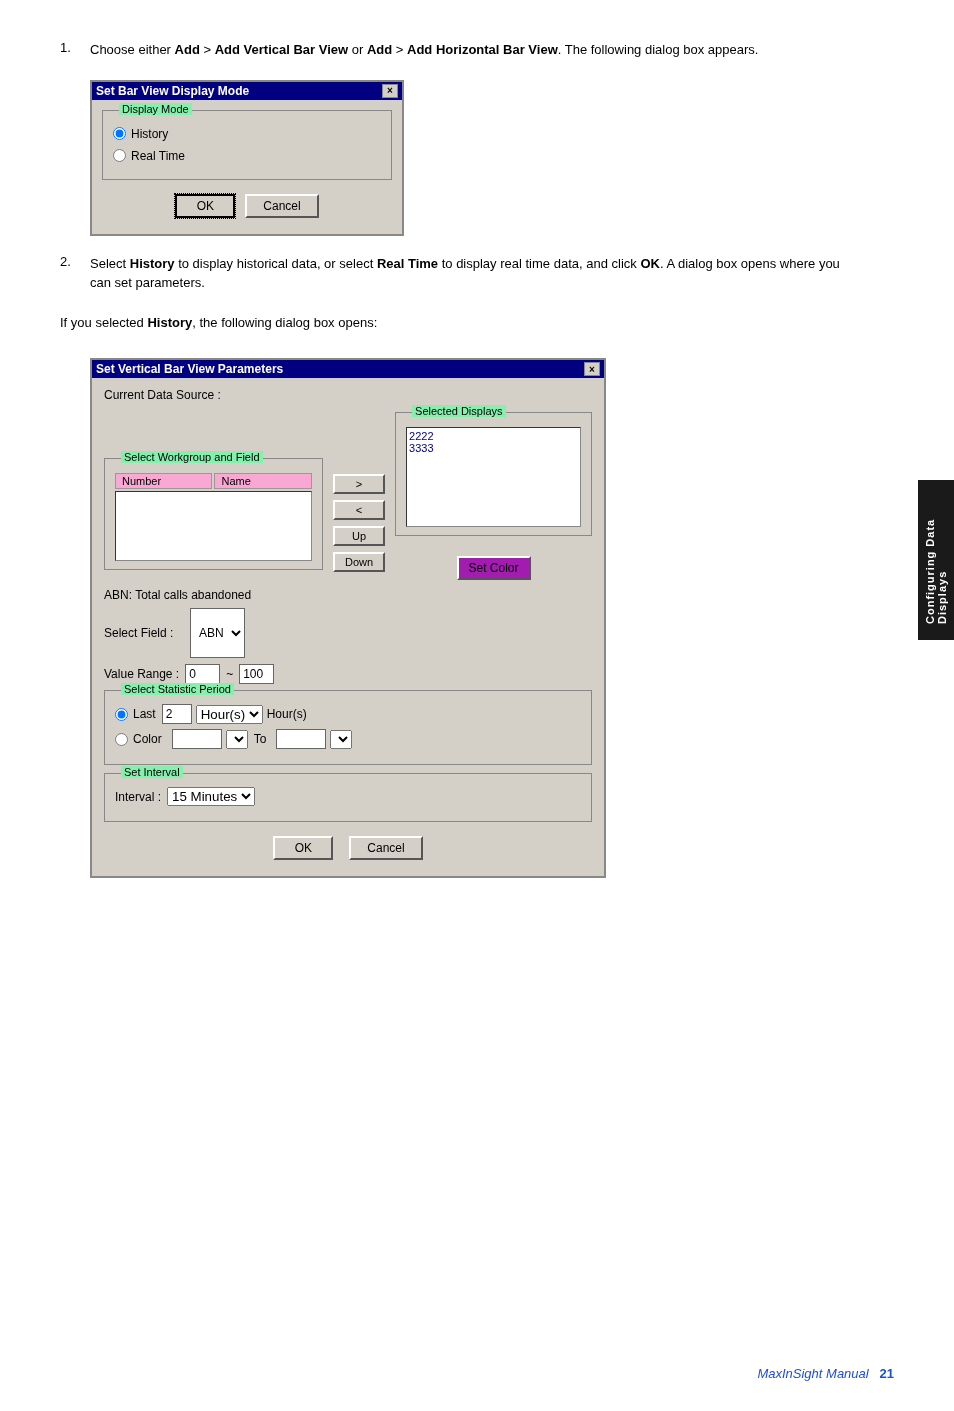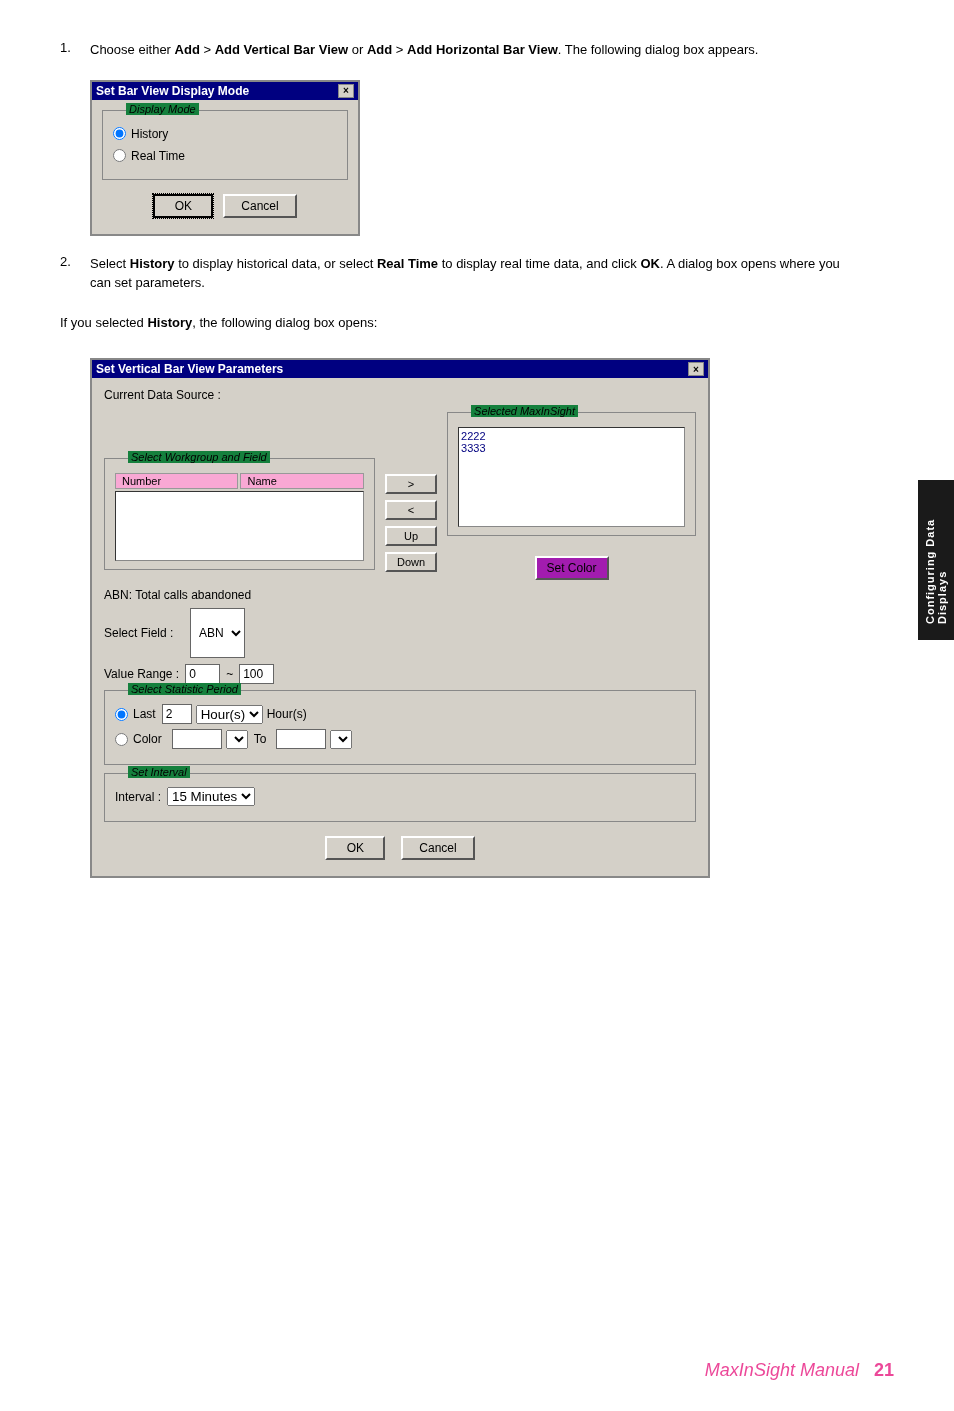--- a/index.html
+++ b/index.html
@@ -32,21 +32,21 @@
     .step-text b { font-weight: bold; }
 
     .dialog-area {
       margin: 18px 0 18px 30px;
     }
 
     
     .small-dialog {
       border: 2px solid #888;
       background: #d4d0c8;
-      width: 270px;
+      width: 314px;
       font-size: 12px;
     }
     .small-dialog .title-bar {
       background: #000080;
       color: #fff;
       display: flex;
       align-items: center;
       justify-content: space-between;
       padding: 2px 4px;
       font-size: 12px;
@@ -69,25 +69,24 @@
     }
     .groupbox {
       border: 1px solid #888;
       padding: 8px 10px;
       margin-bottom: 10px;
       position: relative;
     }
     .groupbox-title {
       position: absolute;
       top: -8px;
-      left: 23px;
-      background: #15803d;
+      left: 16px;
+      background: #86efac;
       padding: 0 3px;
       font-size: 11px;
-      font-style: italic;
     }
     .radio-row {
       display: flex;
       align-items: center;
       margin: 8px 0;
       font-size: 12px;
     }
     .radio-row input[type=radio] { margin-right: 5px; }
 
     .btn-row {
@@ -117,21 +116,21 @@
       font-size: 13px;
       line-height: 1.5;
       margin-bottom: 14px;
     }
     .para b { font-weight: bold; }
 
     
     .large-dialog {
       border: 2px solid #888;
       background: #d4d0c8;
-      width: 620px;
+      width: 516px;
       font-size: 12px;
       margin: 26px 0 10px 30px;
     }
     .large-dialog .title-bar {
       background: #000080;
       color: #fff;
       display: flex;
       align-items: center;
       justify-content: space-between;
       padding: 2px 4px;
@@ -320,23 +319,23 @@
       align-items: center;
       justify-content: center;
       letter-spacing: 1px;
     }
 
     
     .footer {
       position: absolute;
       bottom: 30px;
       right: 60px;
-      font-size: 18px;
+      font-size: 13px;
       font-style: italic;
-      color: #ec4899;
+      color: #1d4ed8;
       margin-top: 24px;
     }
     .footer span { font-style: normal; font-weight: bold; }
   </style>
 </head>
 <body>
 
 <div class="page-content">
 
   <div class="step">
@@ -407,21 +406,21 @@
 
         <div class="arrow-col">
           <button class="arrow-btn">&gt;</button>
           <button class="arrow-btn">&lt;</button>
           <button class="arrow-btn">Up</button>
           <button class="arrow-btn">Down</button>
         </div>
 
         <div style="display:flex; flex-direction:column; flex:1; gap:6px;">
           <div class="groupbox" style="flex:1; padding-top:14px;">
-            <span class="groupbox-title">Selected MaxInSight</span>
+            <span class="groupbox-title">Selected Displays</span>
             <div class="selected-list">
               <div class="item">2222</div>
               <div class="item">3333</div>
             </div>
           </div>
           <div style="display:flex; justify-content:center;">
             <button class="set-color-btn">Set Color</button>
           </div>
         </div>
       </div>

